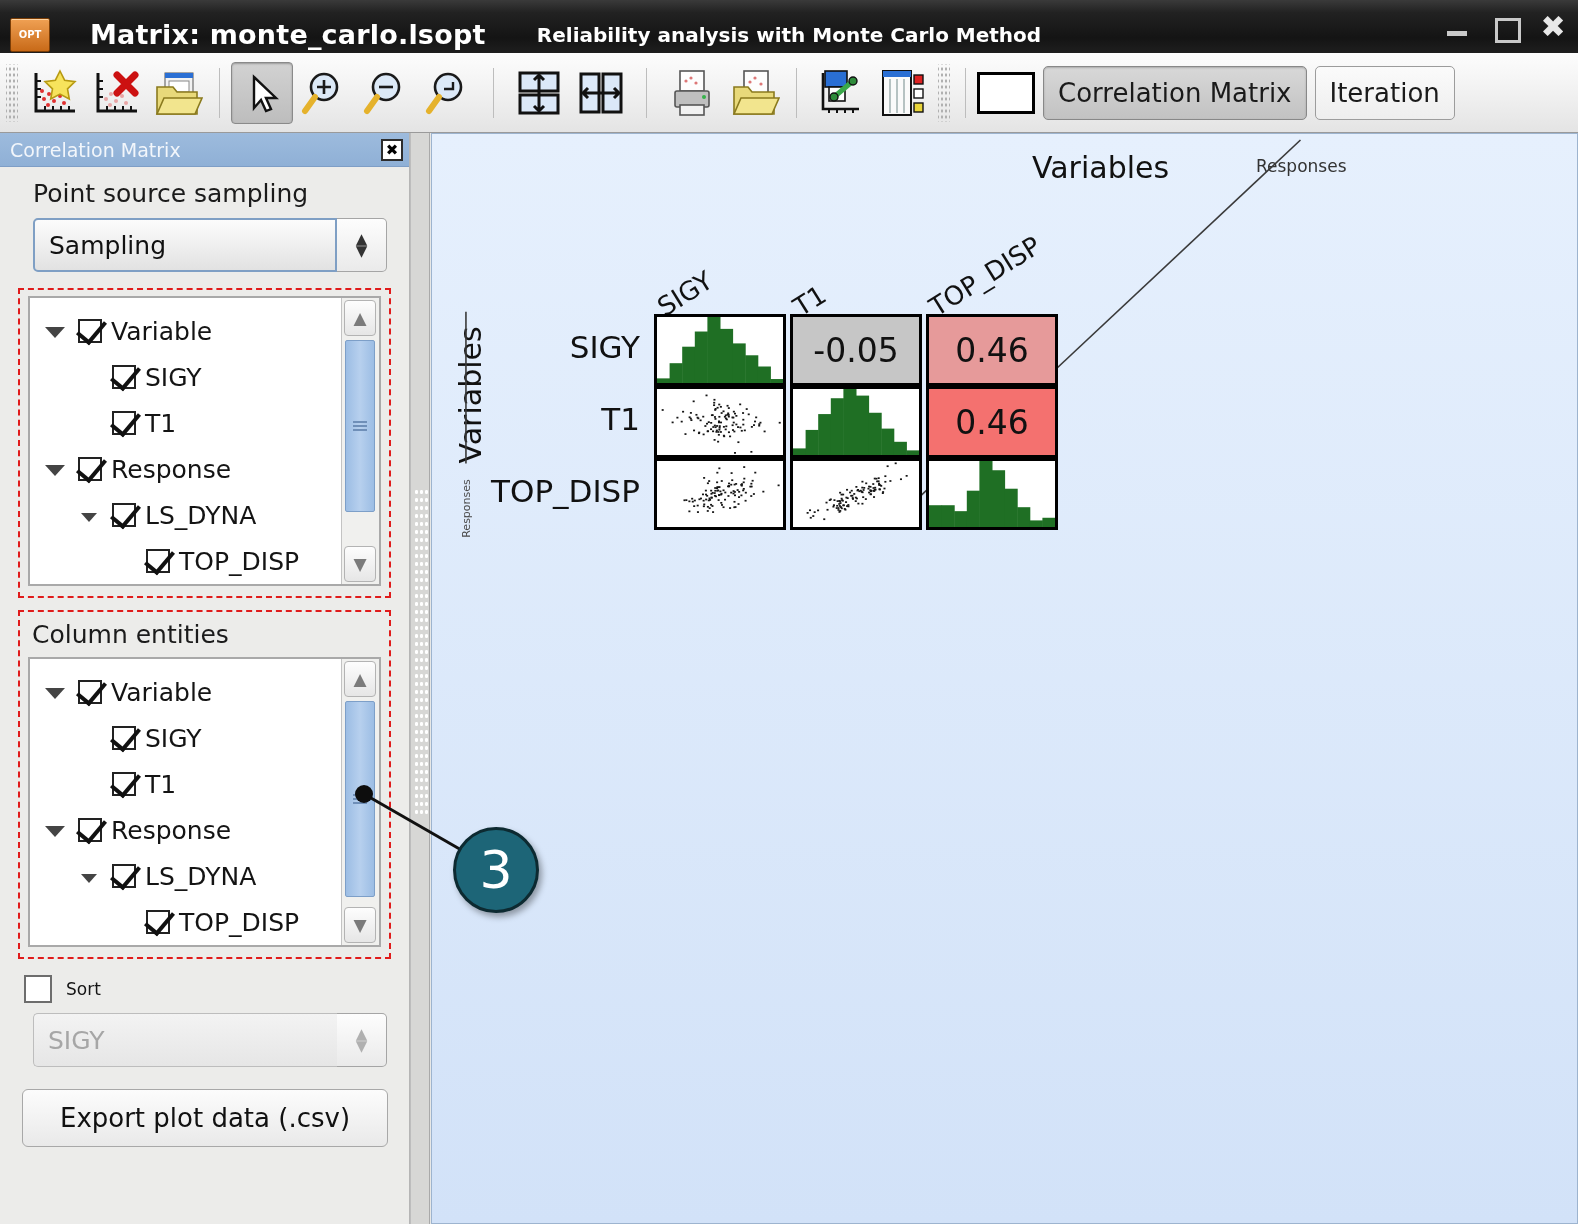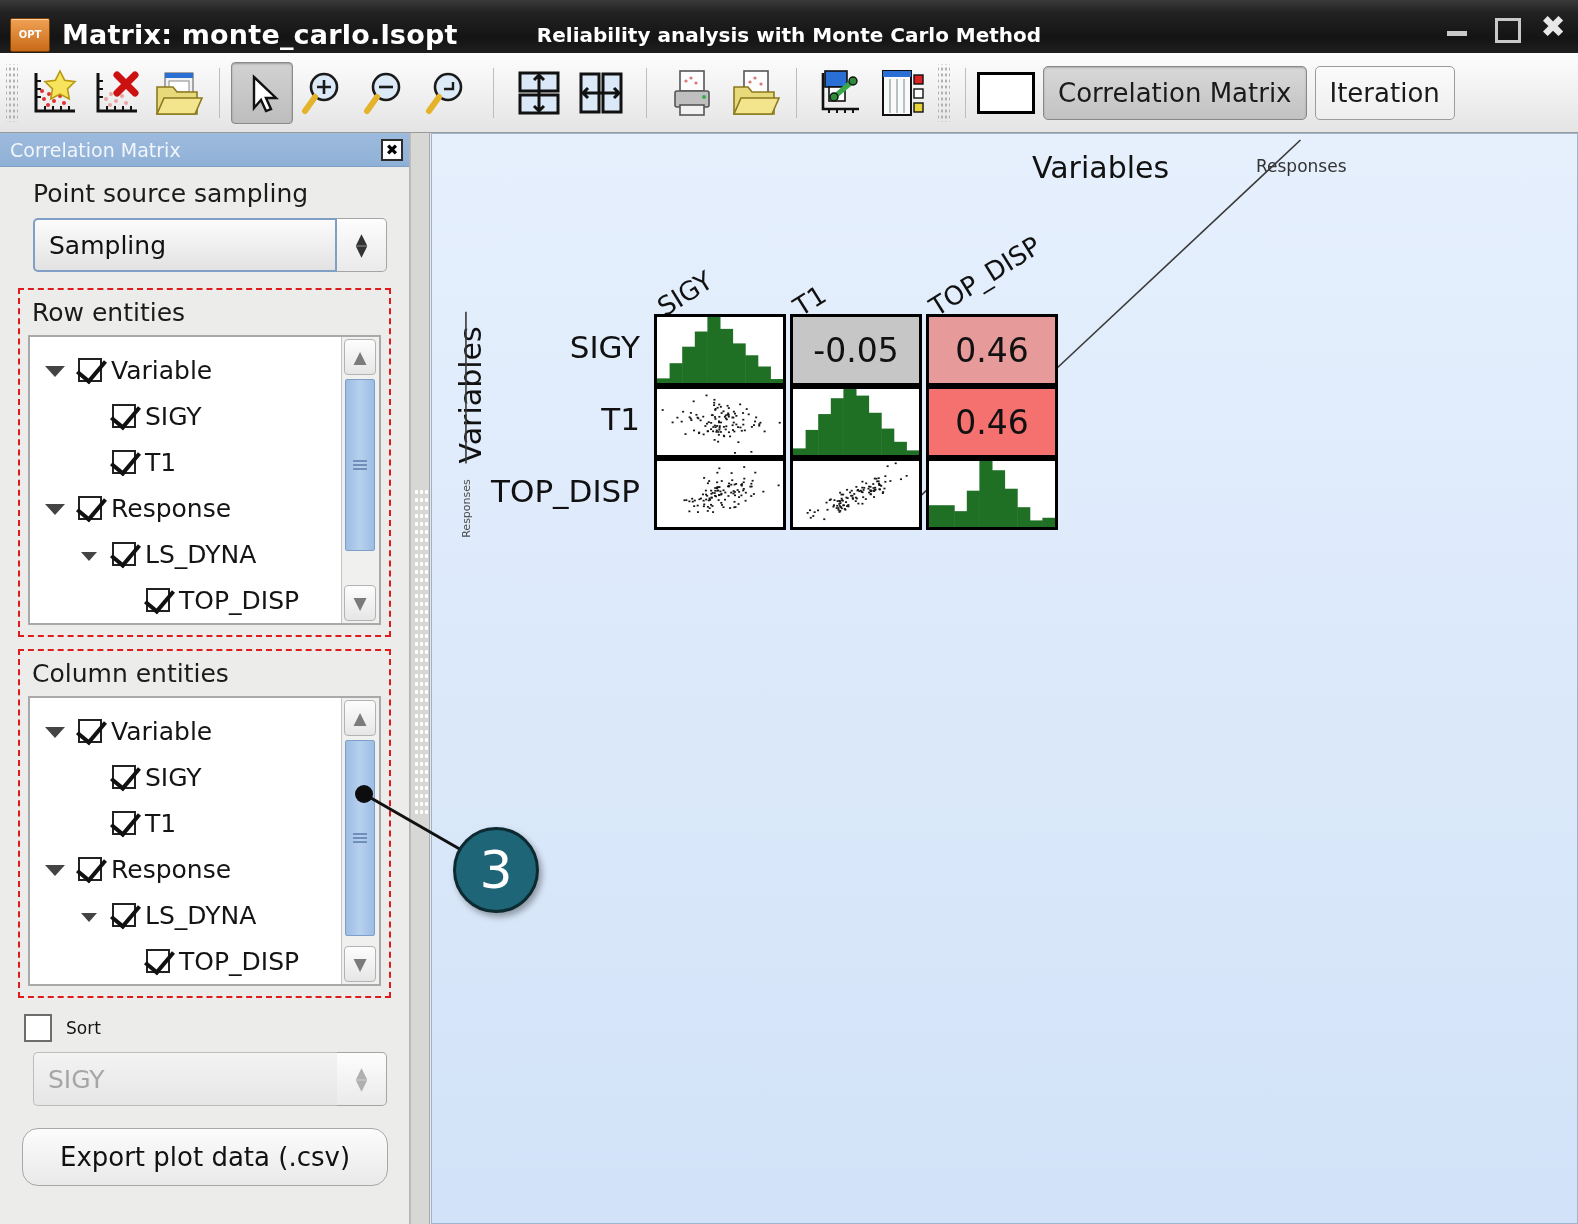--- a/index.html
+++ b/index.html
@@ -6,21 +6,21 @@
   html,body { width:1578px; height:1224px; overflow:hidden; background:#000; }
   body { font-family:"DejaVu Sans","Liberation Sans",sans-serif; }
 
   #app { position:relative; width:1578px; height:1224px; background:#0a0a0a; }
 
   
   #titlebar{
     position:absolute; left:0; top:0; width:1578px; height:70px;
     background:linear-gradient(to bottom,#3a3a3a 0%,#222 18%,#141414 55%,#2a2a2a 100%);
     border-bottom:1px solid #000;
-    display:flex; align-items:center;
+    display:flex; align-items:center;gap:28px;
   }
   #logo{
     width:40px;height:34px;margin-left:10px;margin-right:12px;
     background:linear-gradient(to bottom,#f0a154,#c86a18);
     border:1px solid #7a3d06; border-radius:2px;
     display:flex;align-items:center;justify-content:center;
     color:#fff;font-size:10px;font-weight:bold;line-height:1;
     font-family:"DejaVu Sans",sans-serif;
     box-shadow:inset 0 1px 0 #ffd4a2;
   }
@@ -111,21 +111,21 @@
      background:linear-gradient(to right,#9cbde4,#b7d0ee,#9cbde4); border:1px solid #7d9fc8;border-radius:2px;
      display:flex;align-items:center;justify-content:center; cursor:pointer;}
   .tsb .thumb .lines{ width:14px;height:10px;
      background:linear-gradient(#6f8fb8 2px,transparent 2px) 0 0/100% 4px repeat;}
 
   .chkrow{ display:flex;align-items:center;gap:14px;padding:16px 0 10px 24px;}
   .chkbox{ width:28px;height:28px;border:2px solid #6d6d6d;background:#fff;}
   .chkrow span{ font-size:17px;color:#151515;}
 
   .btn-export{ margin:22px 22px 0 22px; height:58px; width:366px;
-     border:1px solid #a8a8a8;border-radius:16px;
+     border:1px solid #a8a8a8;border-radius:6px;
      background:linear-gradient(to bottom,#fcfcfc,#e9e9e9);
      display:flex;align-items:center;justify-content:center;font-size:26px;color:#111;cursor:pointer;}
 
   
   #splitter{ position:absolute;left:410px;top:0;width:20px;height:1091px;background:#d7d7d5;
      border-left:1px solid #bdbdbd;border-right:1px solid #a9a9a9; cursor:col-resize;}
   #splitter .dots{ position:absolute;left:3px;top:355px;width:14px;height:330px;
      background-image:radial-gradient(#fff 1.3px,transparent 1.5px);
      background-size:5px 8px;}
 
@@ -353,21 +353,20 @@
         <div class="combo">
           <div class="val">Sampling</div>
           <div class="arrow">
             <span>▲</span>
             <span>▼</span>
           </div>
         </div>
       </div>
 
       <div class="redbox">
-        <div class="sb-label">Row entities</div>
         <div class="treewrap">
           <div class="tree" id="row-tree">
               <div class="trow">
                 <span class="sp" style="width: 12px;"></span>
                 <span class="caret"></span>
                 <span class="sp" style="width: 10px;"></span>
                 <span class="cbx checked"></span>
                 <span>Variable</span>
               </div>
               <div class="trow">

